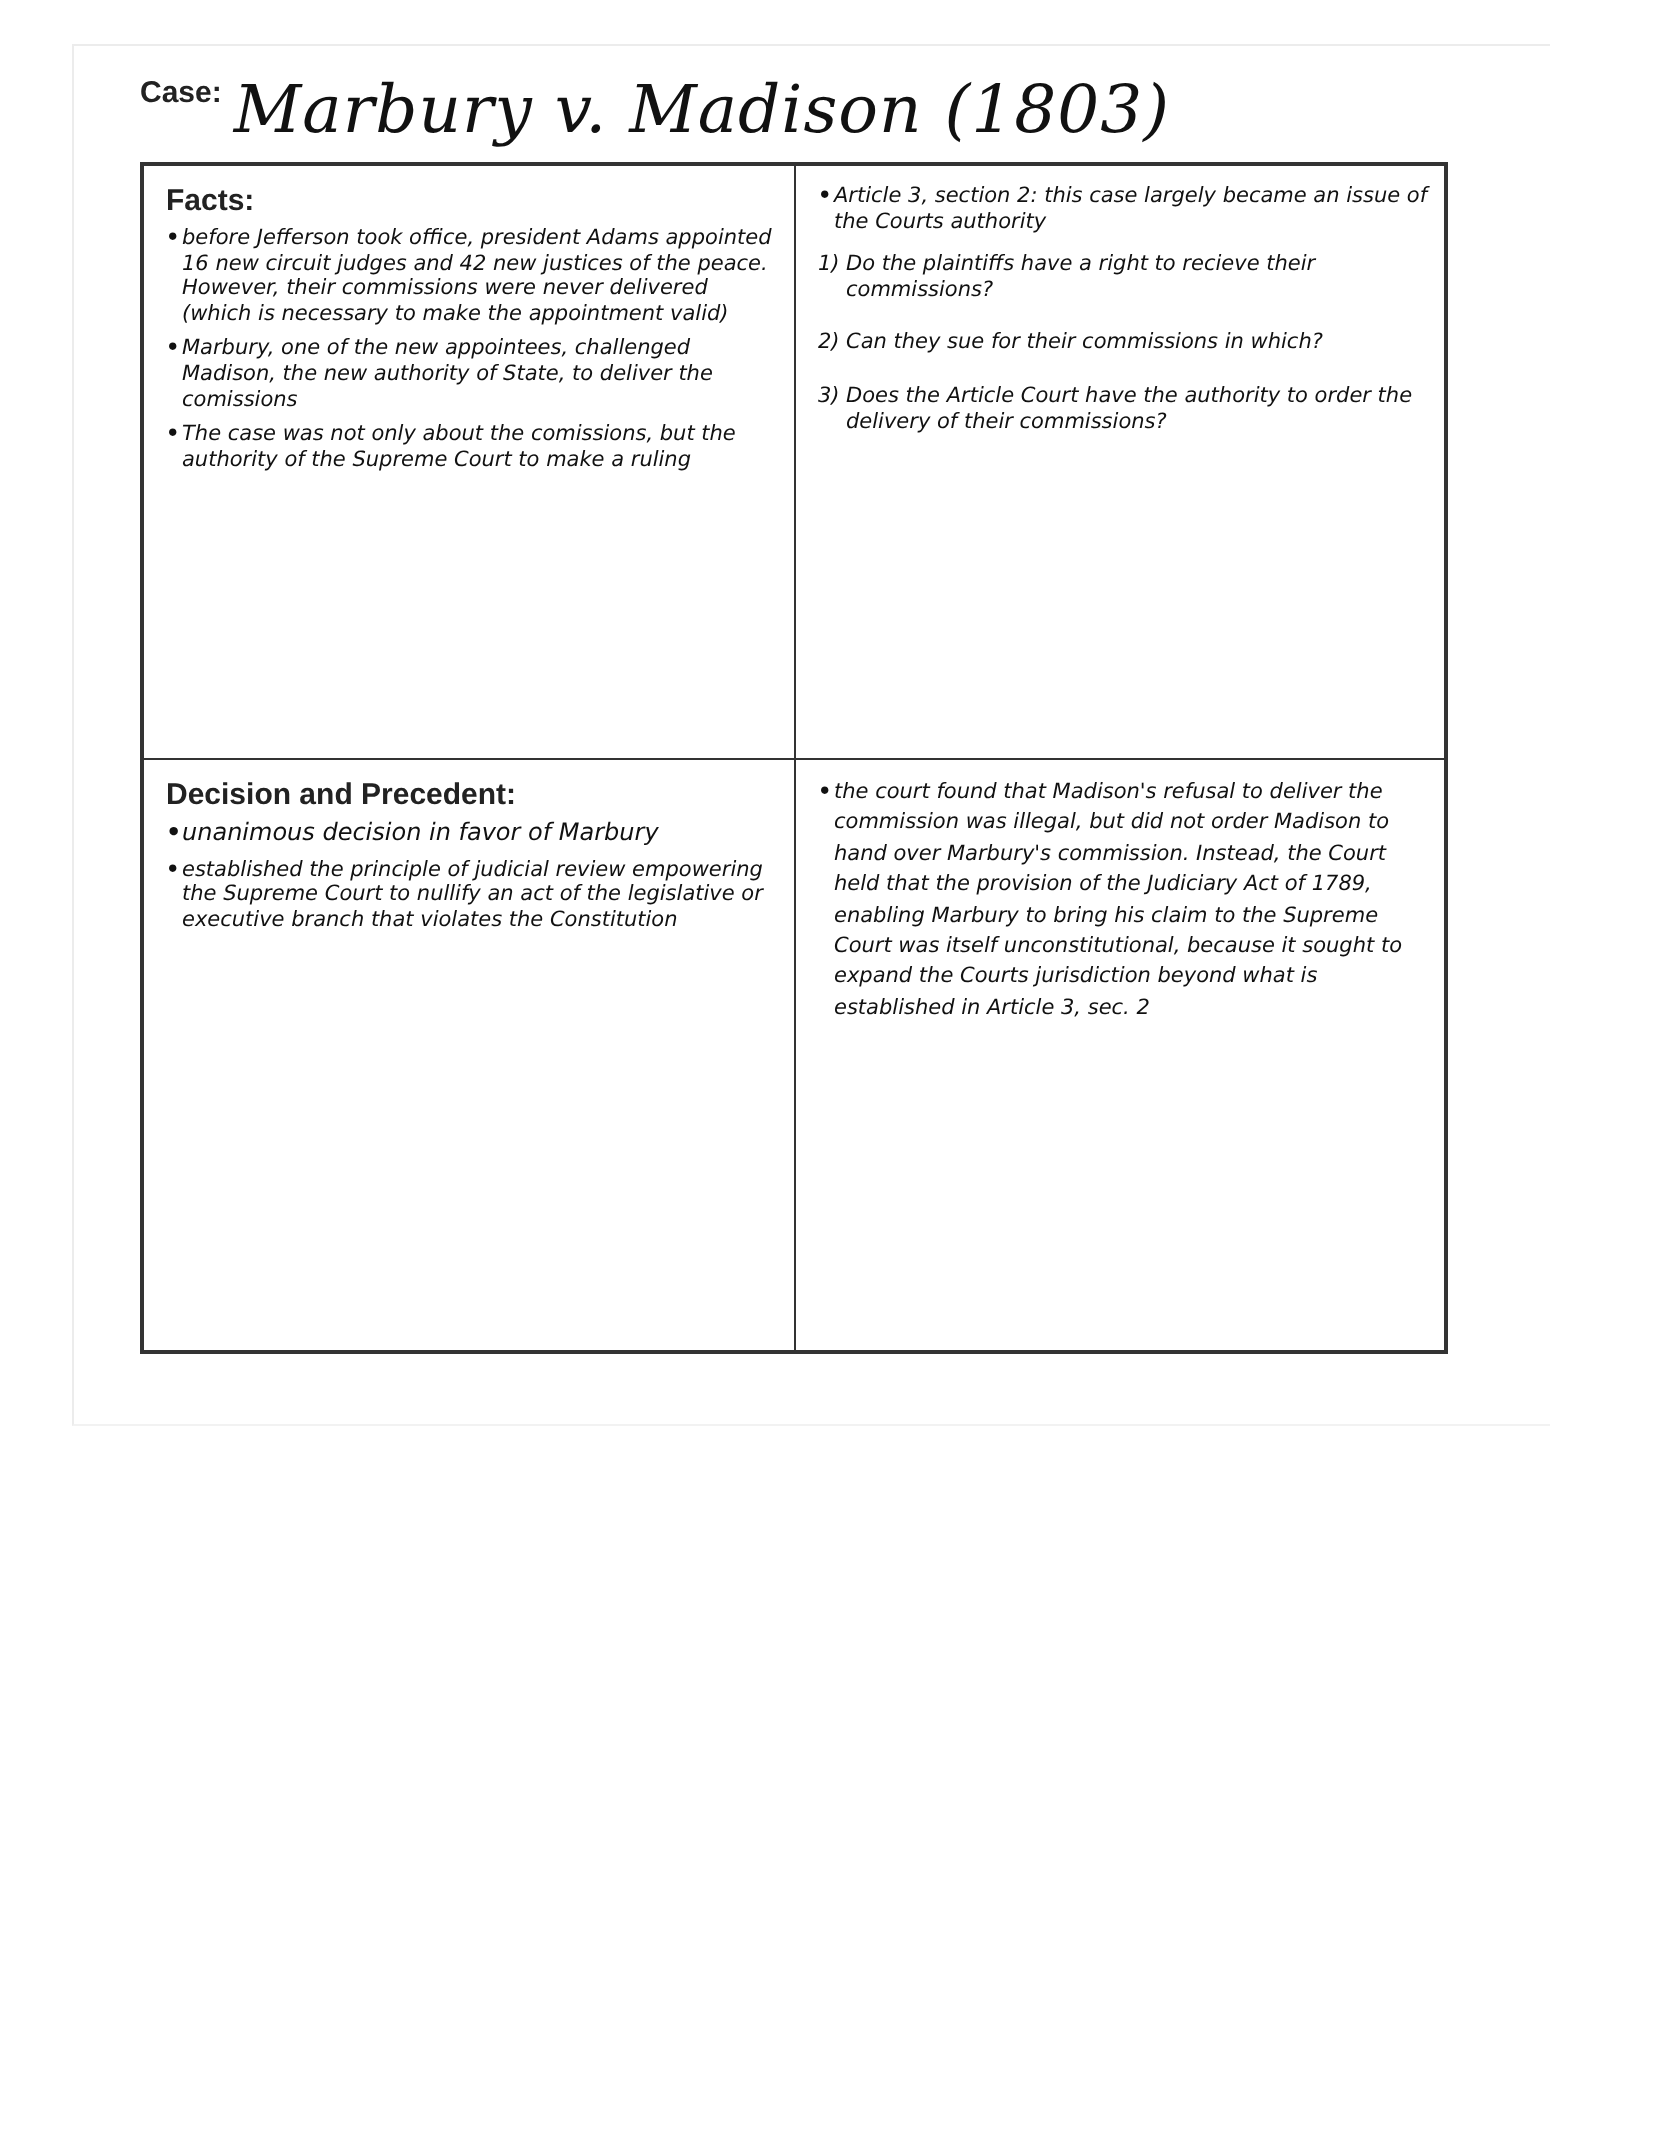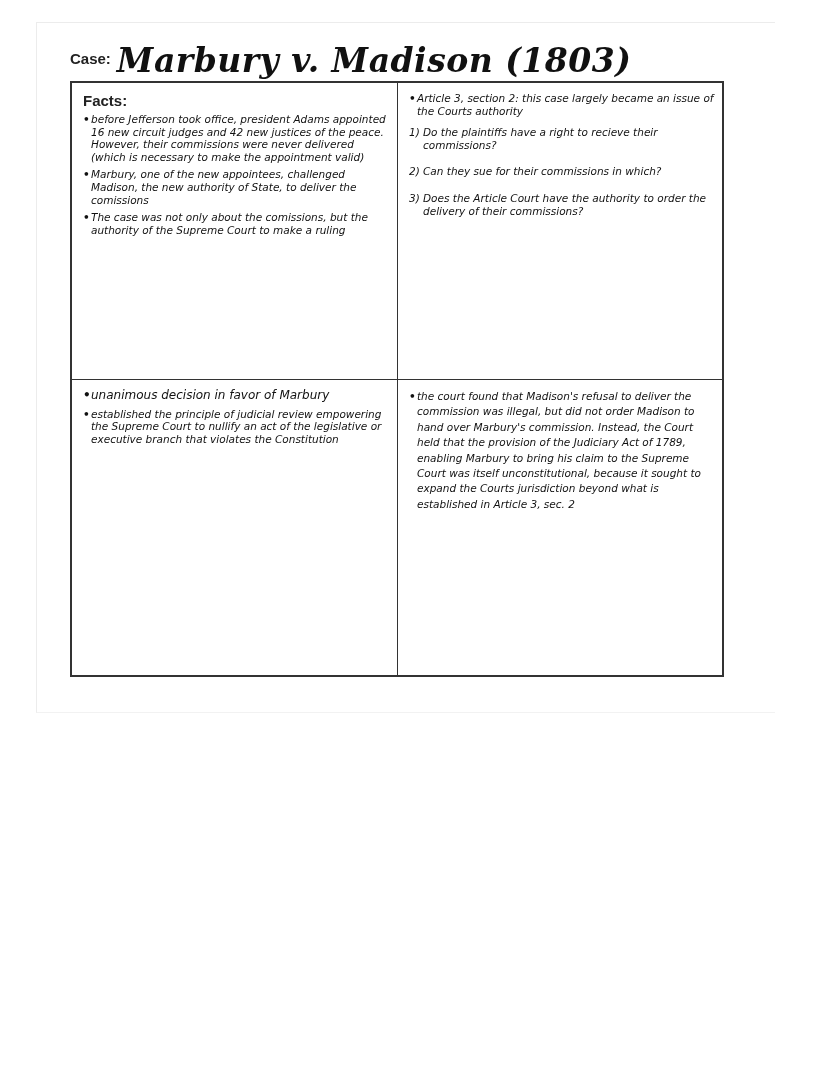--- a/index.html
+++ b/index.html
@@ -2,23 +2,23 @@
 <html><head>
   <meta charset="utf-8">
   <style>
     html, body { margin: 0; padding: 0; background: #ffffff; }
     body { width: 828px; height: 1071px; position: relative; overflow: hidden; font-family: "Liberation Sans", sans-serif; }
     .page {
       position: absolute; left: 36px; top: 22px; width: 739px; height: 691px;
       border-left: 1px solid #ececec; border-top: 1px solid #ececec; border-bottom: 1px solid #f2f2f2;
       box-sizing: border-box; background: #fff;
     }
-    .case-line { position: absolute; left: 70px; top: 38px; height: 44px; display: flex; align-items: center; }
+    .case-line { position: absolute; left: 70px; top: 38px; height: 44px; display: flex; align-items: flex-start; }
     .case-label { font-family: "Liberation Sans", sans-serif; font-size: 15px; font-weight: bold; color: #222; margin-right: 6px; margin-bottom: 4px; }
-    .case-title { font-family: "DejaVu Serif", serif; font-style: italic; font-size: 33px; color: #111; letter-spacing: 0.5px; line-height: 1; font-weight: bold; }
+    .case-title { font-family: "DejaVu Serif", serif; font-style: italic; font-size: 33px; color: #111; letter-spacing: 0.5px; line-height: 1; }
     .grid {
       position: absolute; left: 70px; top: 81px; width: 654px; height: 596px;
       border: 2px solid #333; box-sizing: border-box;
       display: grid; grid-template-columns: 326px 1fr; grid-template-rows: 297px 1fr;
     }
     .cell { box-sizing: border-box; padding: 9px 7px 6px 11px; overflow: hidden; }
     .cell.tl { border-right: 1.5px solid #333; border-bottom: 1.5px solid #333; }
     .cell.tr { border-bottom: 1.5px solid #333; }
     .cell.bl { border-right: 1.5px solid #333; }
     .cell-heading { font-family: "Liberation Sans", sans-serif; font-weight: bold; font-size: 15px; color: #222; line-height: 18px; margin-bottom: 3px; }
@@ -73,20 +73,21 @@
       <span class="mark">2)</span>
       <span>Can they sue for their commissions in which?</span>
     </div>
     <div class="numbered hand">
       <span class="mark">3)</span>
       <span>Does the Article Court have the authority to order the delivery of their commissions?</span>
     </div>
   </div>
 
   <div class="cell bl">
+    <div class="cell-heading">Decision and Precedent:</div>
     <div class="bullet hand first">
       <span class="mark">•</span>
       <span>unanimous decision in favor of Marbury</span>
     </div>
     <div class="bullet hand">
       <span class="mark">•</span>
       <span>established the principle of judicial review empowering the Supreme Court to nullify an act of the legislative or executive branch that violates the Constitution</span>
     </div>
   </div>
 

